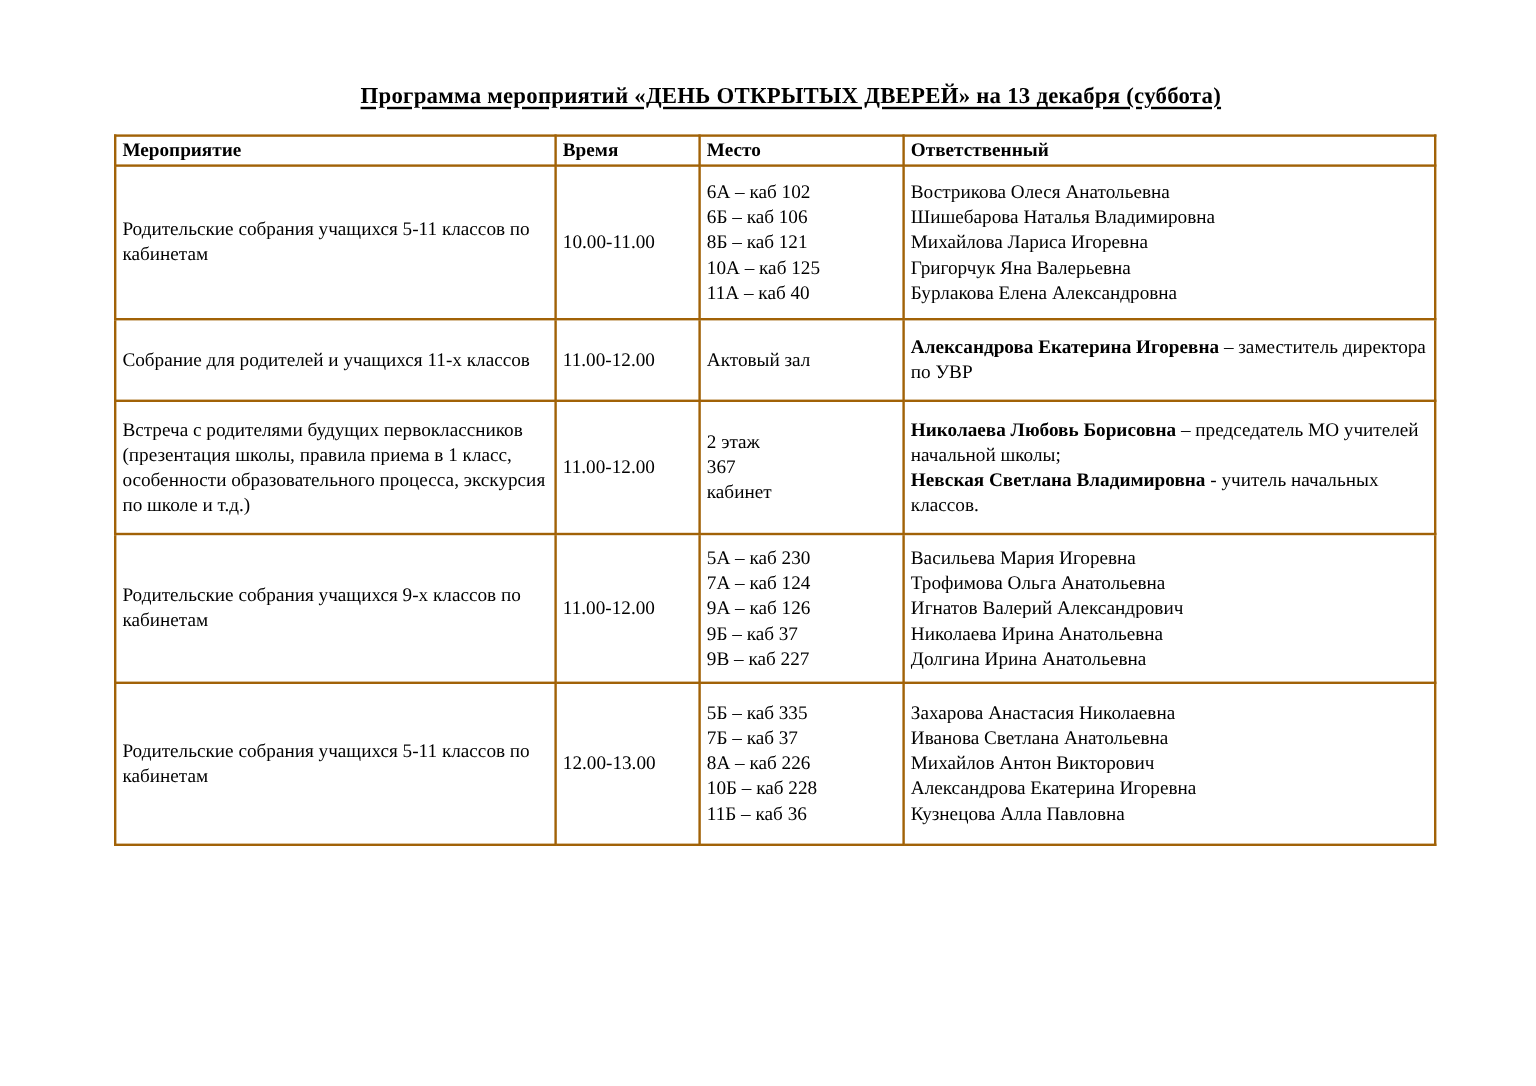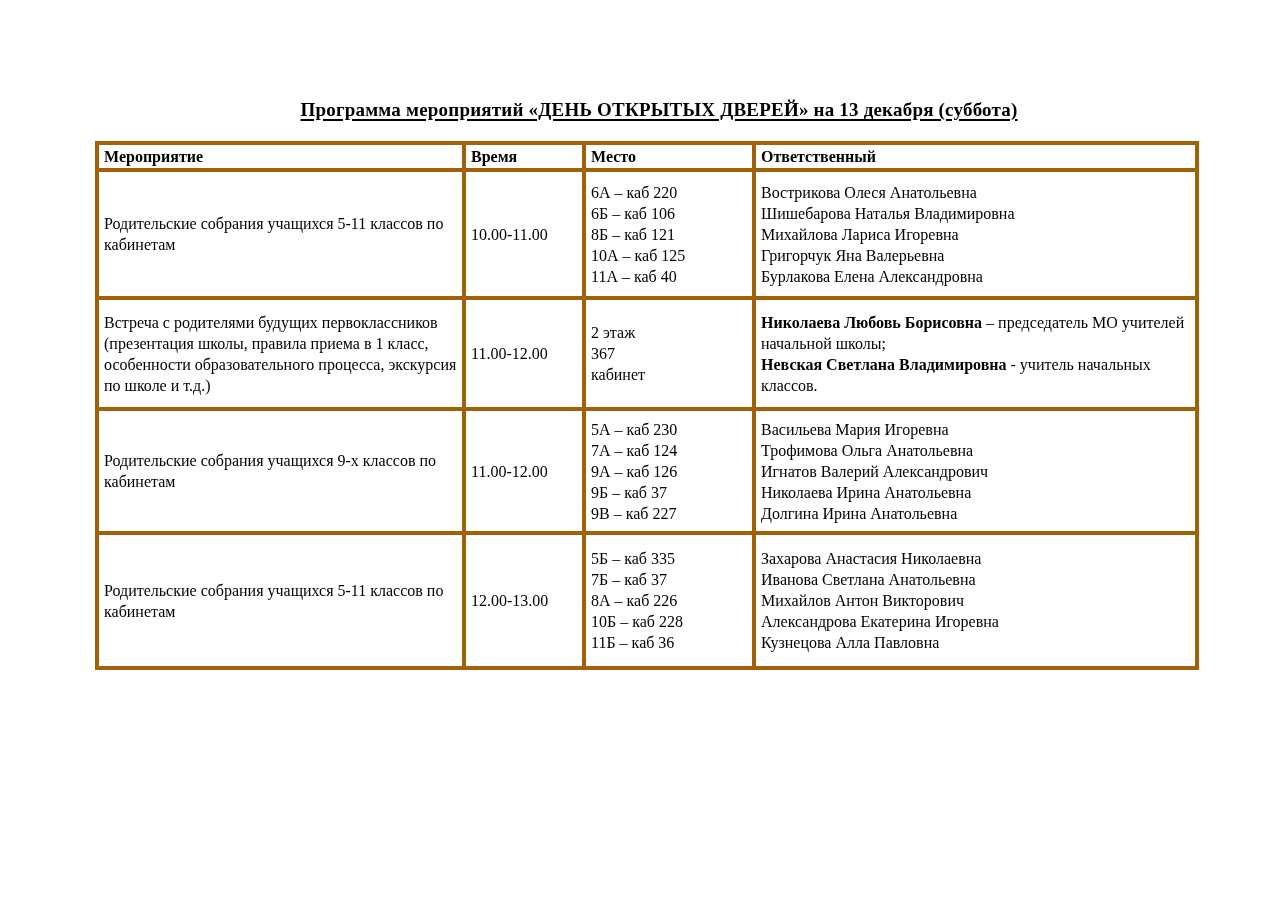--- a/index.html
+++ b/index.html
@@ -6,41 +6,41 @@
   html, body {
     margin: 0; padding: 0;
     width: 1280px; height: 905px;
     background: #ffffff;
     font-family: "Liberation Serif", "DejaVu Serif", serif;
     color: #000000;
   }
   .content {
     width: 1128px;
     margin-left: 95px;
-    padding-top: 98px;
+    padding-top: 69px;
   }
   h1.doc-title {
     margin: 0 0 19px 0;
     text-align: center;
     font-size: 19px;
     font-weight: bold;
     line-height: 24px;
     text-decoration: underline;
     text-decoration-thickness: 2px;
     text-underline-offset: 3px;
     letter-spacing: 0.2px;
   }
   table.schedule {
     width: 1100px;
     table-layout: fixed;
     border-collapse: collapse;
     border: 2px solid #000;
   }
   table.schedule th, table.schedule td {
-    border: 4px solid #a16207;
+    border: 2px solid #a16207;
     font-size: 16px;
     line-height: 21px;
     padding: 2px 5px;
     overflow: hidden;
     text-align: left;
   }
   table.schedule th {
     font-weight: bold;
     vertical-align: middle;
     height: 23px;
@@ -76,32 +76,42 @@
           <th>Время</th>
           <th>Место</th>
           <th>Ответственный</th>
         </tr>
     </thead>
     <tbody id="table-body">
         <tr class="row-1">
           <td>Родительские собрания учащихся 5-11 классов по кабинетам</td>
           <td>10.00-11.00</td>
           <td>
-            <div>6А – каб 220</div>
+            <div>6А – каб 102</div>
             <div>6Б – каб 106</div>
             <div>8Б – каб 121</div>
             <div>10А – каб 125</div>
             <div>11А – каб 40</div>
           </td>
           <td>
             <div class="resp-line">Вострикова Олеся Анатольевна</div>
             <div class="resp-line">Шишебарова Наталья Владимировна</div>
             <div class="resp-line">Михайлова Лариса Игоревна</div>
             <div class="resp-line">Григорчук Яна Валерьевна</div>
             <div class="resp-line">Бурлакова Елена Александровна</div>
+          </td>
+        </tr>
+        <tr class="row-2">
+          <td>Собрание для родителей и учащихся 11-х классов</td>
+          <td>11.00-12.00</td>
+          <td>
+            <div>Актовый зал</div>
+          </td>
+          <td>
+            <div class="resp-line"><b>Александрова Екатерина Игоревна</b><span> – заместитель директора по УВР</span></div>
           </td>
         </tr>
         <tr class="row-3">
           <td>Встреча с родителями будущих первоклассников (презентация школы, правила приема в 1 класс, особенности образовательного процесса, экскурсия по школе и т.д.)</td>
           <td>11.00-12.00</td>
           <td class="place-center">
             <div>2 этаж</div>
             <div>367</div>
             <div>кабинет</div>
           </td>

